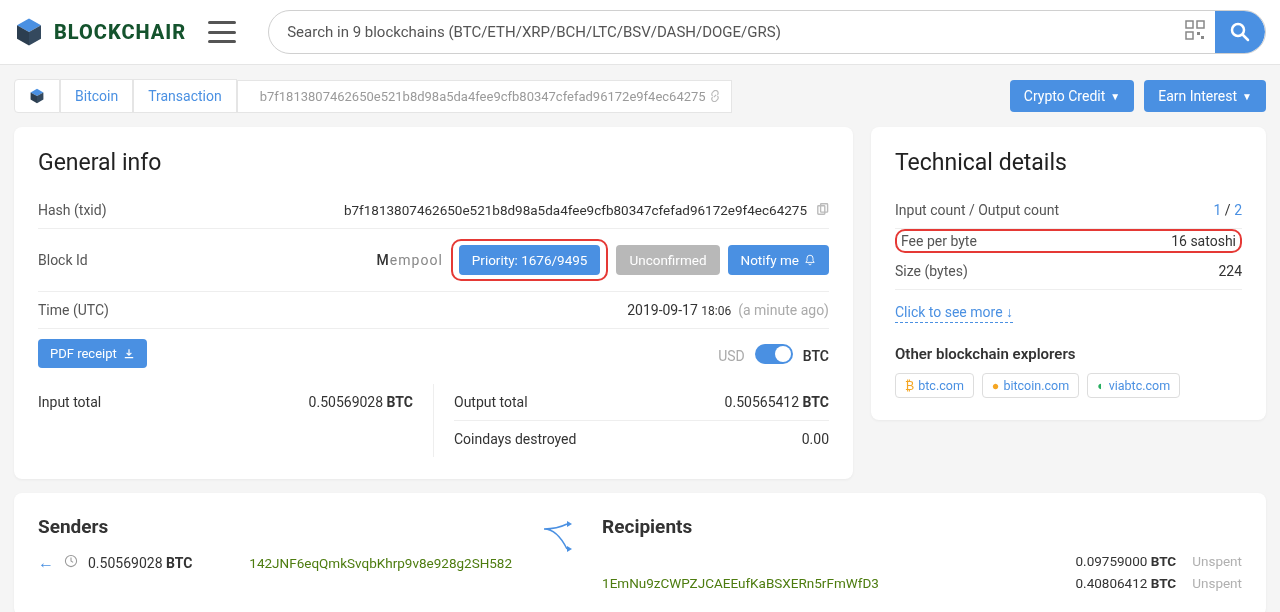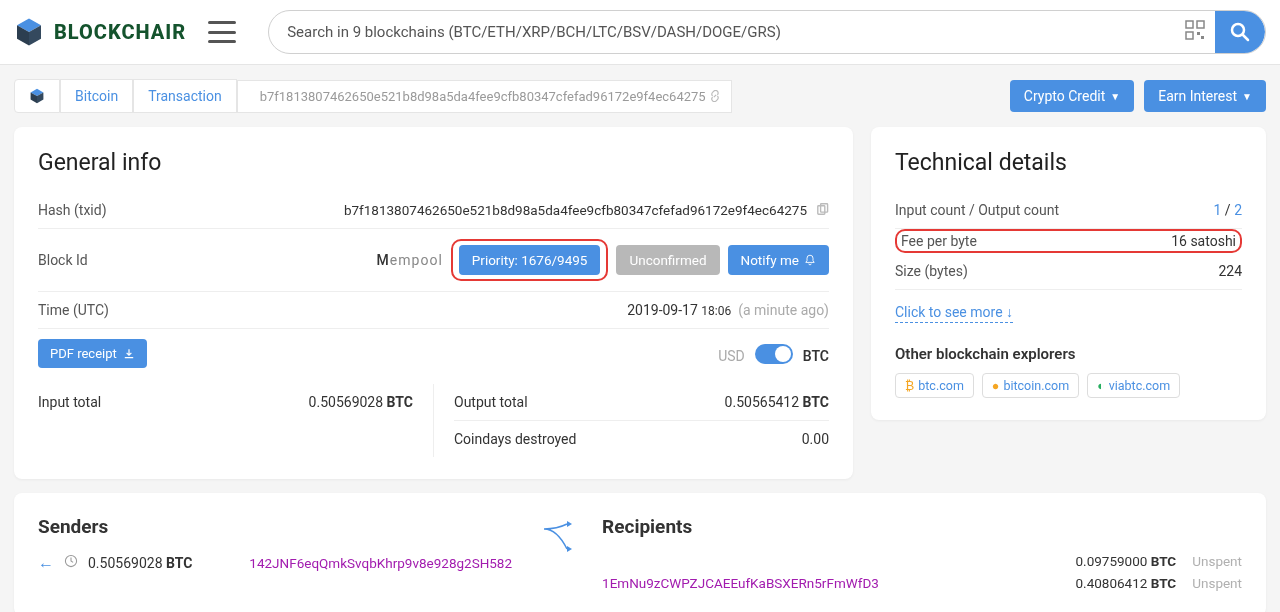--- a/index.html
+++ b/index.html
@@ -61,21 +61,21 @@
 .exp-pills { display: flex; gap: 8px; }
 .exp-pill { border: 1px solid #ddd; border-radius: 4px; padding: 4px 9px; font-size: 12.5px; color: #4a90e2; display: flex; align-items: center; gap: 4px; cursor: pointer; }
 .senders-card { margin: 0 14px 14px; }
 .sr-wrap { display: flex; gap: 30px; }
 .sr-col-left { flex: 1; }
 .sr-col-right { flex: 1.35; }
 .sr-head { font-size: 19px; font-weight: 700; margin-bottom: 12px; }
 .sr-row { display: flex; align-items: center; gap: 10px; font-size: 14px; padding: 3px 0; }
 .arrow { color: #4a90e2; font-size: 16px; cursor: pointer; }
 .clock-icon { color: #999; font-size: 14px; }
-.addr { color: #a21caf; font-size: 13.5px; }
+.addr { color: #4d7c0f; font-size: 13.5px; }
 .amt { margin-left: auto; font-size: 13.5px; }
 .unspent { color: #b0b0b0; font-size: 13.5px; margin-left: 6px; }
 .highlight-box { border: 2.5px solid #e53935; border-radius: 10px; padding: 2px 4px; }
 .caret { font-size: 10px; }
 .connector { color: #4a90e2; font-size: 14px; align-self: flex-start; padding-top: 4px; position: relative; width: 30px; }
 </style>
 </head>
 <body>
 
 <div class="header">

